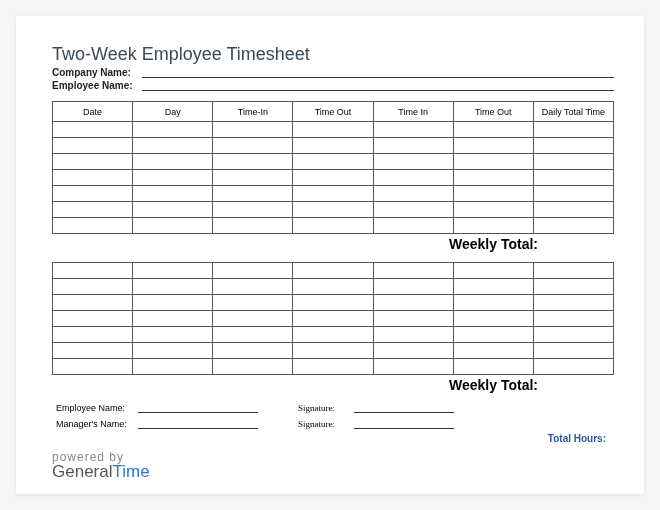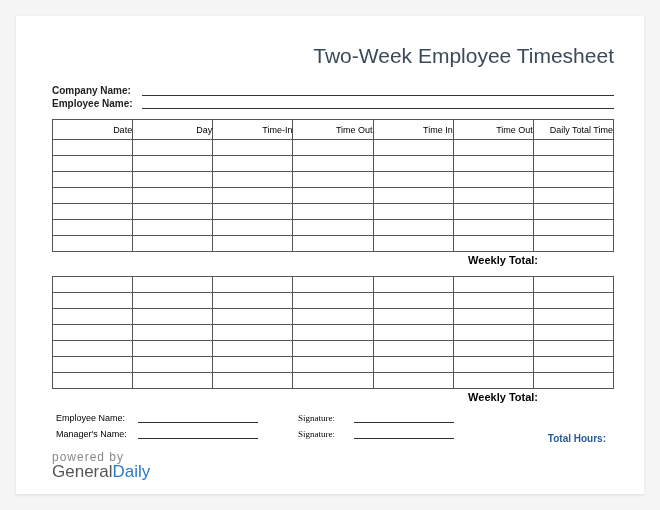--- a/index.html
+++ b/index.html
@@ -13,25 +13,25 @@
   }
   .sheet {
     background: #fff;
     width: 100%;
     height: 100%;
     padding: 28px 30px 16px 36px;
     box-shadow: 0 1px 3px rgba(0,0,0,0.1);
     position: relative;
   }
   .title {
-    text-align: right;
-    font-size: 21px;
+    text-align: left;
+    font-size: 18px;
     color: #3a4a5a;
     font-weight: 500;
-    margin-bottom: 17px;
+    margin-bottom: 2px;
   }
   .meta-rows { margin-bottom: 10px; }
   .meta-row {
     display: flex;
     align-items: center;
     margin-bottom: 2px;
     font-size: 10px;
     font-weight: bold;
     color: #222;
   }
@@ -51,25 +51,24 @@
     border: 1px solid #555;
     font-size: 9px;
     font-weight: normal;
     text-align: center;
     height: 16px;
     padding: 0;
   }
   table.timesheet th {
     height: 20px;
     vertical-align: middle;
-    text-align: right;
   }
   .weekly-total {
     text-align: right;
-    font-size: 11px;
+    font-size: 14px;
     font-weight: bold;
     padding-right: 76px;
     margin-bottom: 10px;
     margin-top: 2px;
   }
   .sig-area {
     margin-top: 6px;
   }
   .sig-row {
     display: flex;
@@ -287,17 +286,17 @@
       <div class="sig-label2">Signature:</div>
       <div class="sig-line2"></div>
     </div>
   </div>
 
   <div class="total-hours">Total Hours:</div>
 
   <div class="branding">
     <div class="powered">powered by</div>
     <div class="brand">
-      <span class="brand-general">General</span><span class="brand-blue">Daily</span>
+      <span class="brand-general">General</span><span class="brand-blue">Time</span>
     </div>
   </div>
 
 </div>
 
 </body></html>

